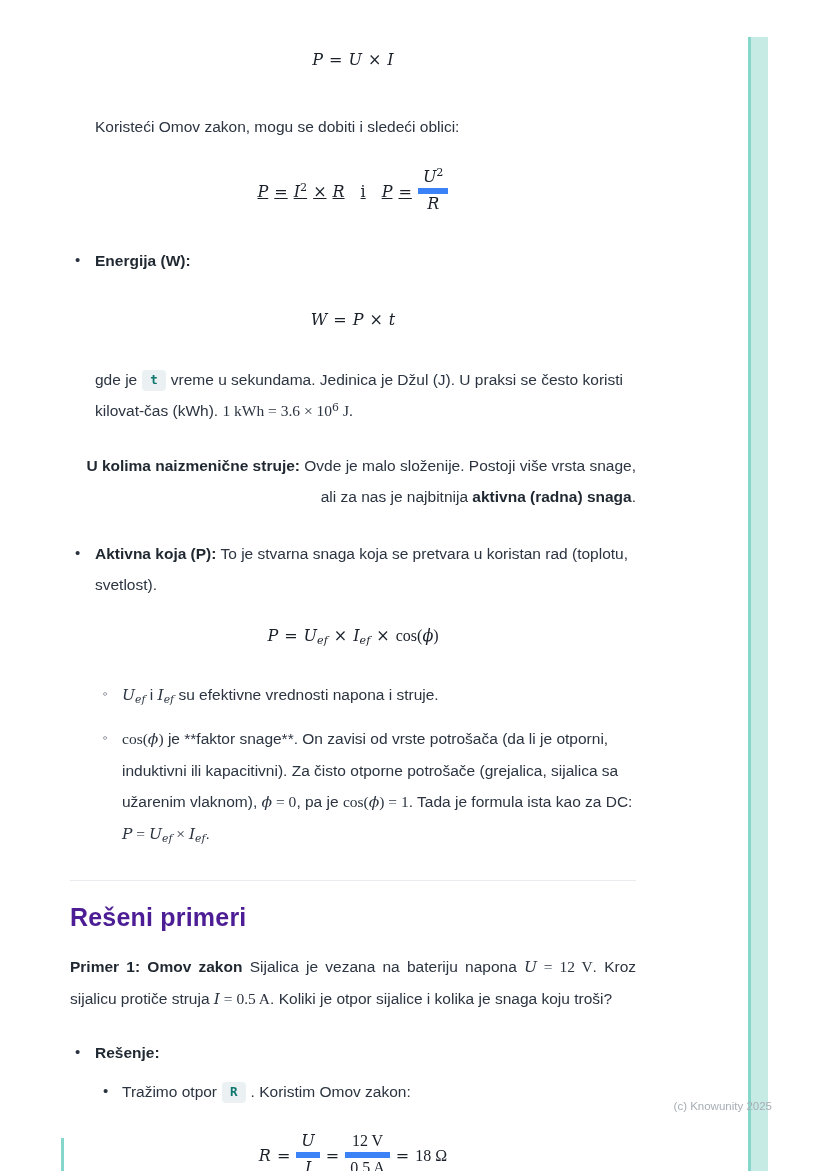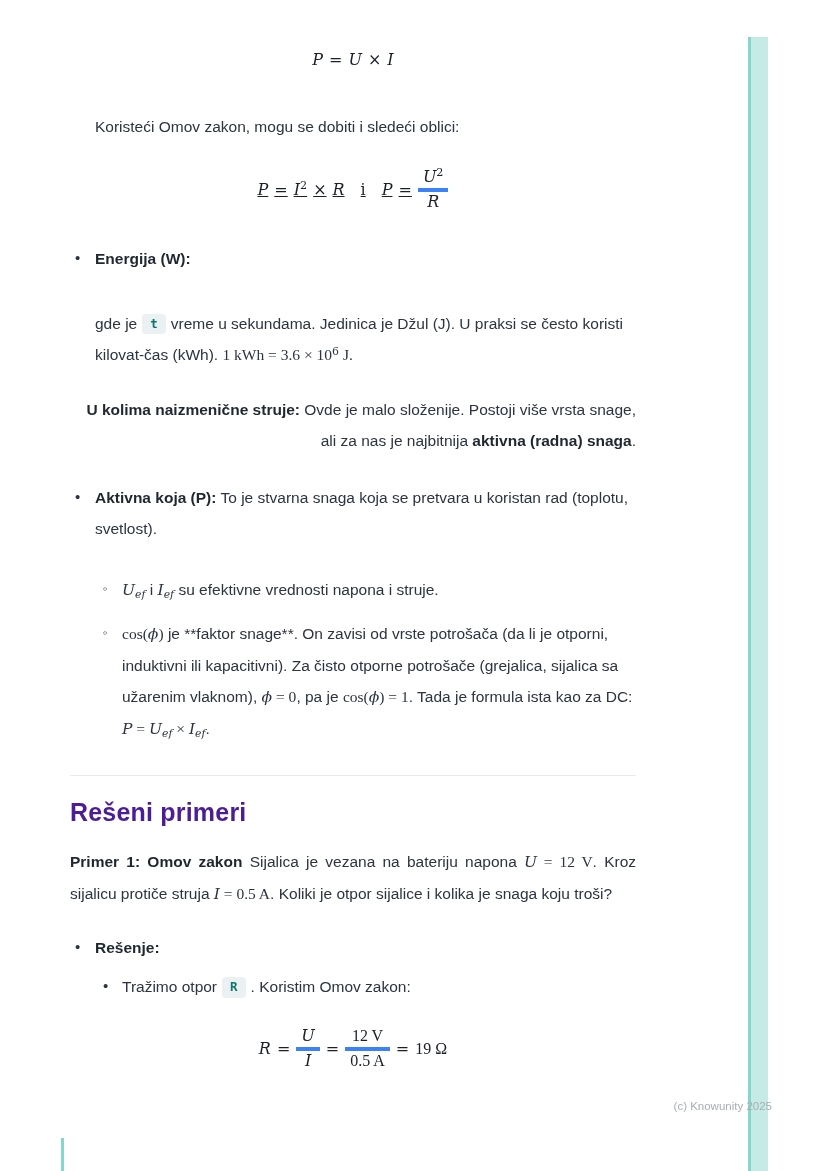--- a/index.html
+++ b/index.html
@@ -30,21 +30,21 @@
   }
   .mi  { font-family:"DejaVu Serif", serif; font-style:italic; }
   .mo  { font-family:"DejaVu Serif", serif; padding:0 6px; }
   .mtxt{ font-family:Liberation Serif, serif; }
   .mvar{ font-family:"DejaVu Serif", serif; font-style:italic; }
   .msup{ font-family:"DejaVu Serif", serif; font-size:0.7em; vertical-align:0.55em; }
   .msub{ font-family:"DejaVu Serif", serif; font-style:italic; font-size:0.7em; vertical-align:-0.25em; }
   .supi{ font-family:"DejaVu Serif", serif; font-size:0.7em; vertical-align:0.5em; }
   .mid { font-family:"DejaVu Serif", serif; padding:0 16px; }
   .frac{ display:inline-block; vertical-align:-0.75em; text-align:center; line-height:1.3; }
-  .frac .num{ display:block; border-bottom:4px solid #3b82f6; padding:0 5px; }
+  .frac .num{ display:block; border-bottom:6px solid #3b82f6; padding:0 5px; }
   .frac .den{ display:block; padding:0 5px; }
 
   
   .para.indent { margin-left:25px; }
   .li  { display:flex; align-items:flex-start; }
   .l1  { margin-left:5px; }
   .l1 .bullet { flex:0 0 20px; }
   .l2  { margin-left:33px; }
   .l2 .bullet { flex:0 0 19px; }
   .bullet { font-size:15px; }
@@ -134,30 +134,36 @@
 
     <div class="formula mt-f2">
       <span class="mi">P</span><span class="mo">=</span><span class="mi">I</span><span class="msup">2</span><span class="mo">×</span><span class="mi">R</span><span class="mid">i</span><span class="mi">P</span><span class="mo">=</span><span class="frac"><span class="num"><span class="mi">U</span><span class="msup">2</span></span><span class="den"><span class="mi">R</span></span></span>
     </div>
 
     <div class="li l1 mt-en">
       <span class="bullet">•</span>
       <div class="li-body"><strong>Energija (W):</strong></div>
     </div>
 
+    <div class="formula mt-f3">
+      <span class="mi">W</span><span class="mo">=</span><span class="mi">P</span><span class="mo">×</span><span class="mi">t</span>
+    </div>
 
     <p class="para indent mt-gde"><span>gde je</span><span class="chip">t</span><span>vreme u sekundama. Jedinica je Džul (J). U praksi se često koristi kilovat-čas (kWh). </span><span class="mtxt">1 kWh = 3.6 × 10</span><span class="supi">6</span><span class="mtxt"> J.</span></p>
 
     <p class="para mt-ac"><strong>U kolima naizmenične struje:</strong><span> Ovde je malo složenije. Postoji više vrsta snage, ali za nas je najbitnija </span><strong>aktivna (radna) snaga</strong><span>.</span></p>
 
     <div class="li l1 mt-akt">
       <span class="bullet">•</span>
       <div class="li-body"><strong>Aktivna koja (P):</strong><span> To je stvarna snaga koja se pretvara u koristan rad (toplotu, svetlost).</span></div>
     </div>
 
+    <div class="formula mt-f4">
+      <span class="mi">P</span><span class="mo">=</span><span class="mi">U</span><span class="msub">ef</span><span class="mo">×</span><span class="mi">I</span><span class="msub">ef</span><span class="mo">×</span><span class="mtxt">cos(</span><span class="mi">ϕ</span><span class="mtxt">)</span>
+    </div>
 
     <div class="li l2 mt-sub">
       <span class="bullet circle">◦</span>
       <div class="li-body"><span class="mvar">U</span><span class="msub">ef</span><span> i </span><span class="mvar">I</span><span class="msub">ef</span><span> su efektivne vrednosti napona i struje.</span></div>
     </div>
 
     <div class="li l2 mt-sub2">
       <span class="bullet circle">◦</span>
       <div class="li-body"><span class="mtxt">cos(</span><span class="mvar">ϕ</span><span class="mtxt">)</span><span> je **faktor snage**. On zavisi od vrste potrošača (da li je otporni, induktivni ili kapacitivni). Za čisto otporne potrošače (grejalica, sijalica sa užarenim vlaknom), </span><span class="mvar">ϕ</span><span class="mtxt"> = 0</span><span>, pa je </span><span class="mtxt">cos(</span><span class="mvar">ϕ</span><span class="mtxt">) = 1</span><span>. Tada je formula ista kao za DC: </span><span class="mvar">P</span><span class="mtxt"> = </span><span class="mvar">U</span><span class="msub">ef</span><span class="mtxt"> × </span><span class="mvar">I</span><span class="msub">ef</span><span>.</span></div>
     </div>
@@ -172,20 +178,20 @@
       <span class="bullet">•</span>
       <div class="li-body"><strong>Rešenje:</strong></div>
     </div>
 
     <div class="li l2 mt-otp">
       <span class="bullet">•</span>
       <div class="li-body"><span>Tražimo otpor</span><span class="chip">R</span><span>. Koristim Omov zakon:</span></div>
     </div>
 
     <div class="formula mt-f5">
-      <span class="mi">R</span><span class="mo">=</span><span class="frac"><span class="num"><span class="mi">U</span></span><span class="den"><span class="mi">I</span></span></span><span class="mo">=</span><span class="frac"><span class="num"><span class="mtxt">12 V</span></span><span class="den"><span class="mtxt">0.5 A</span></span></span><span class="mo">=</span><span class="mtxt">19 Ω</span>
+      <span class="mi">R</span><span class="mo">=</span><span class="frac"><span class="num"><span class="mi">U</span></span><span class="den"><span class="mi">I</span></span></span><span class="mo">=</span><span class="frac"><span class="num"><span class="mtxt">12 V</span></span><span class="den"><span class="mtxt">0.5 A</span></span></span><span class="mo">=</span><span class="mtxt">18 Ω</span>
     </div>
 
   </div>
 
   <div class="footer">(c) Knowunity 2025</div>
 
 </div>
 
 </body></html>

